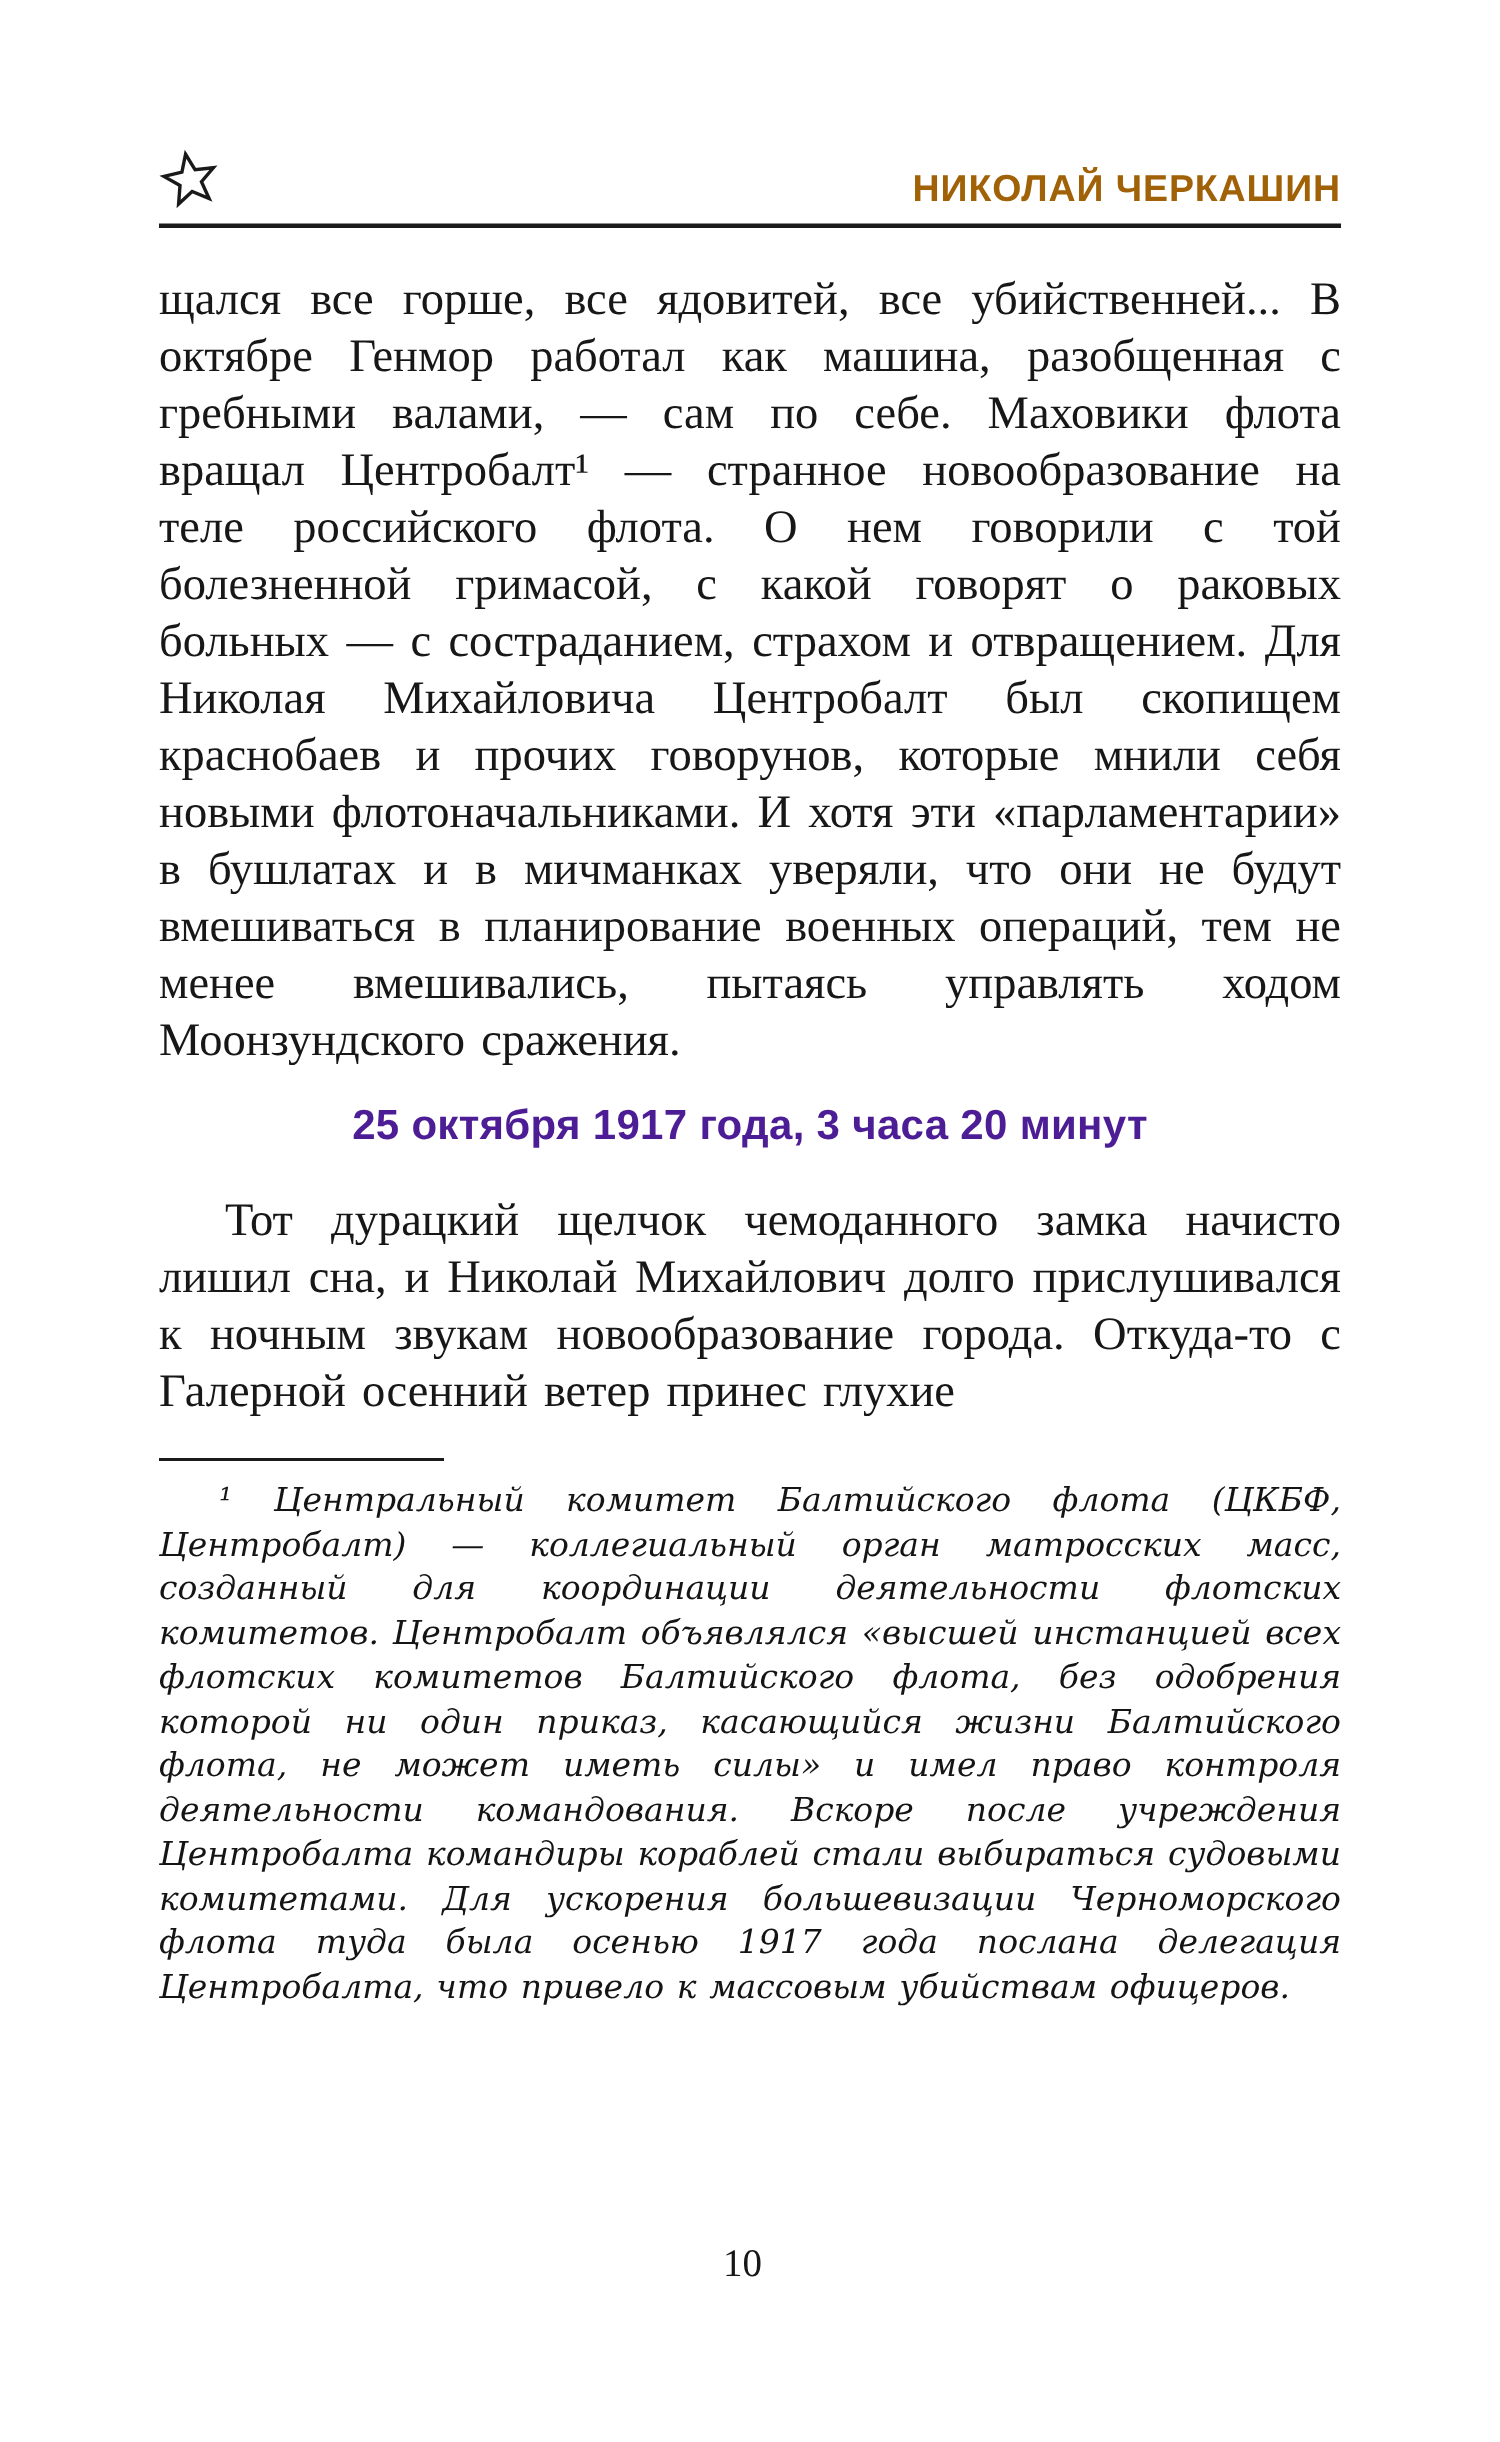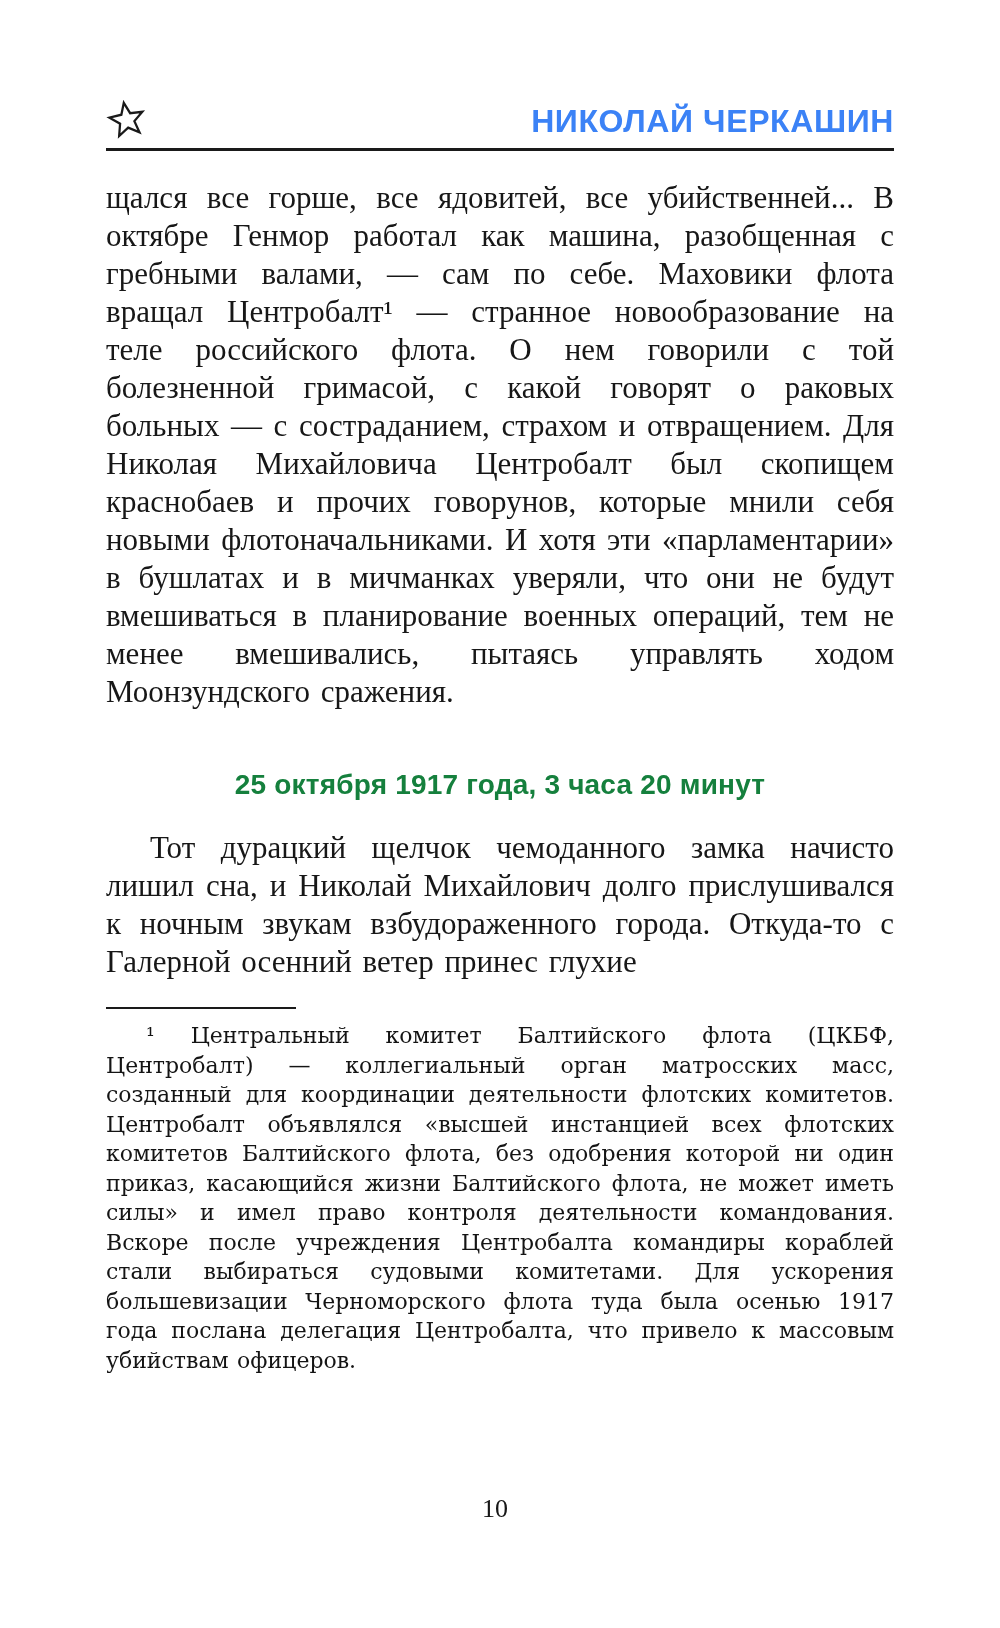--- a/index.html
+++ b/index.html
@@ -23,23 +23,23 @@
   .page-header {
     display: flex;
     justify-content: space-between;
     align-items: flex-end;
     padding-top: 98px;
   }
   .star-wrap { transform: rotate(-10deg); margin-bottom: -4px; }
   .author {
     font-family: "Liberation Sans", sans-serif;
     font-weight: bold;
-    font-size: 32px;
+    font-size: 25px;
     letter-spacing: 0.6px;
-    color: #3b82f6;
+    color: #a16207;
   }
   .header-rule {
     border: none;
     border-top: 3px solid #1a1a1a;
     margin: 8px 0 0 0;
   }
 
   
   .body-text { margin-top: 28px; }
   p.body-para {
@@ -48,27 +48,27 @@
     text-align: justify;
     word-spacing: 3px;
     margin: 0;
   }
   p.indent { text-indent: 44px; }
   h2.section-heading {
     font-family: "Liberation Sans", sans-serif;
     font-weight: bold;
     font-size: 28px;
     text-align: center;
-    margin: 58px 0 28px 0;
-    color: #15803d;
+    margin: 22px 0 28px 0;
+    color: #4c1d95;
     letter-spacing: 0.2px;
   }
 
   
-  .footnote-block { margin-top: 26px; }
+  .footnote-block { margin-top: 26px; font-style: italic; }
   .footnote-rule {
     width: 190px;
     border: none;
     border-top: 2.5px solid #1a1a1a;
     margin: 0 0 12px 0;
   }
   p.footnote-text {
     font-family: "DejaVu Serif", serif;
     font-size: 22px;
     line-height: 29.5px;
@@ -102,21 +102,21 @@
           <path d="M12 2.6l2.55 6.45 7.0 0.45-5.4 4.45 1.75 6.85L12 17.0l-5.9 3.8 1.75-6.85-5.4-4.45 7.0-0.45z" fill="none" stroke="#1a1a1a" stroke-width="1.3"></path>
         </svg>
       </span>
       <span class="author">НИКОЛАЙ ЧЕРКАШИН</span>
     </header>
     <hr class="header-rule">
 
     <main class="body-text">
       <p class="body-para">щался все горше, все ядовитей, все убийственней... В октябре Генмор работал как машина, разобщенная с гребными валами, — сам по себе. Маховики флота вращал Центробалт¹ — странное новообразование на теле российского флота. О нем говорили с той болезненной гримасой, с какой говорят о раковых больных — с состраданием, страхом и отвращением. Для Николая Михайловича Центробалт был скопищем краснобаев и прочих говорунов, которые мнили себя новыми флотоначальниками. И хотя эти «парламентарии» в бушлатах и в мичманках уверяли, что они не будут вмешиваться в планирование военных операций, тем не менее вмешивались, пытаясь управлять ходом Моонзундского сражения.</p>
       <h2 class="section-heading">25 октября 1917 года, 3 часа 20 минут</h2>
-      <p class="body-para indent">Тот дурацкий щелчок чемоданного замка начисто лишил сна, и Николай Михайлович долго прислушивался к ночным звукам взбудораженного города. Откуда-то с Галерной осенний ветер принес глухие</p>
+      <p class="body-para indent">Тот дурацкий щелчок чемоданного замка начисто лишил сна, и Николай Михайлович долго прислушивался к ночным звукам новообразование города. Откуда-то с Галерной осенний ветер принес глухие</p>
     </main>
 
     <div class="footnote-block">
       <hr class="footnote-rule">
       <p class="footnote-text">¹ Центральный комитет Балтийского флота (ЦКБФ, Центробалт) — коллегиальный орган матросских масс, созданный для координации деятельности флотских комитетов. Центробалт объявлялся «высшей инстанцией всех флотских комитетов Балтийского флота, без одобрения которой ни один приказ, касающийся жизни Балтийского флота, не может иметь силы» и имел право контроля деятельности командования. Вскоре после учреждения Центробалта командиры кораблей стали выбираться судовыми комитетами. Для ускорения большевизации Черноморского флота туда была осенью 1917 года послана делегация Центробалта, что привело к массовым убийствам офицеров.</p>
     </div>
 
   </div>
 
   <div class="page-number">10</div>

